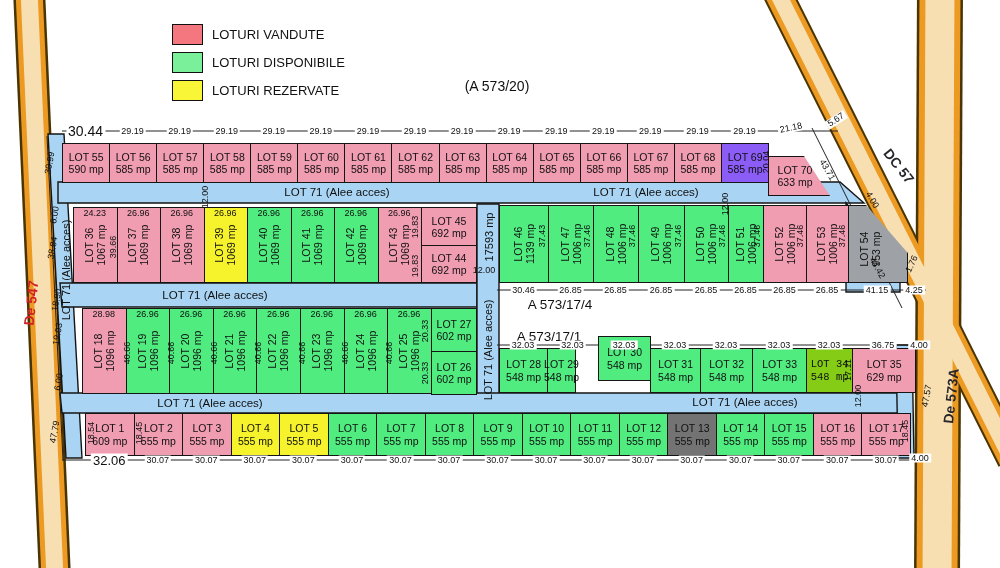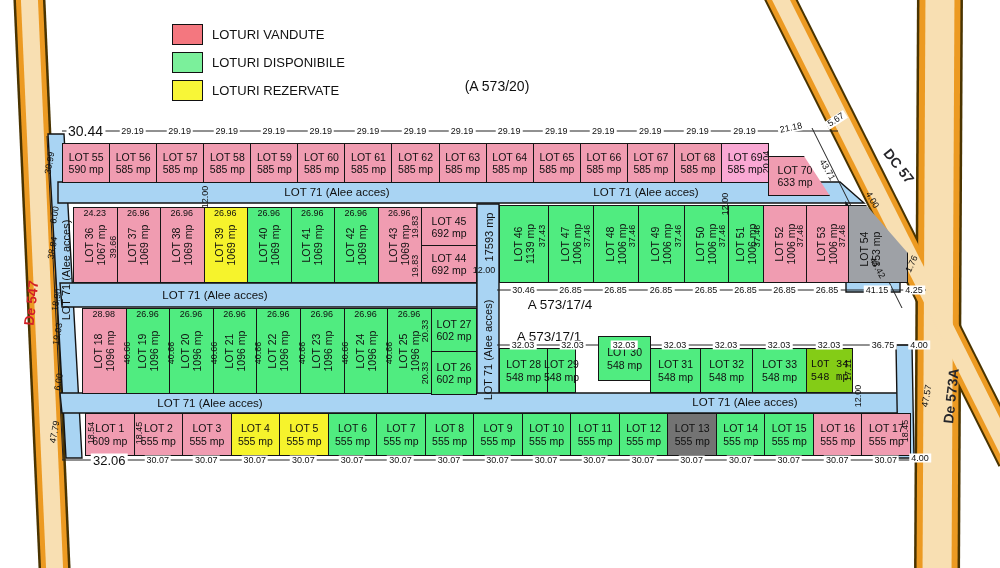--- a/index.html
+++ b/index.html
@@ -167,21 +167,21 @@
         <div>LOT 67</div>
         <div>585 mp</div>
       </div>
     </div>
     <div class="lot" style="left: 673.91px; top: 143px; width: 48.27px; height: 40px; background: rgb(240, 156, 177);">
       <div class="lot-inner">
         <div>LOT 68</div>
         <div>585 mp</div>
       </div>
     </div>
-    <div class="lot" style="left: 720.98px; top: 143px; width: 48.27px; height: 40px; background: #f9a8d4;">
+    <div class="lot" style="left: 720.98px; top: 143px; width: 48.27px; height: 40px; background: #8b5cf6;">
       <div class="lot-inner">
         <div>LOT 69</div>
         <div>585 mp</div>
       </div>
     </div>
     <div class="lot" style="left: 768px; top: 156px; width: 62px; height: 40px; background: rgb(240, 156, 177); clip-path: polygon(0px 0px, 58% 0px, 100% 100%, 0px 100%);">
       <div class="lot-inner" style="transform: translate(-4px, 0px);">
         <div>LOT 70</div>
         <div>633 mp</div>
       </div>
@@ -393,20 +393,26 @@
     <div class="lot" style="left: 752px; top: 348px; width: 55.2px; height: 45px; background: rgb(80, 236, 128);">
       <div class="lot-inner">
         <div>LOT 33</div>
         <div>548 mp</div>
       </div>
     </div>
     <div class="lot" style="left: 806px; top: 348px; width: 47.2px; height: 45px; background: #84cc16; font-family: Liberation Mono, monospace;">
       <div class="lot-inner">
         <div>LOT 34</div>
         <div>548 mp</div>
+      </div>
+    </div>
+    <div class="lot" style="left: 852px; top: 348px; width: 64.2px; height: 45px; background: rgb(240, 156, 177);">
+      <div class="lot-inner">
+        <div>LOT 35</div>
+        <div>629 mp</div>
       </div>
     </div>
     <div class="lot" style="left: 85px; top: 413px; width: 49.73px; height: 43px; background: rgb(240, 156, 177);">
       <div class="lot-inner">
         <div>LOT 1</div>
         <div>609 mp</div>
       </div>
     </div>
     <div class="lot" style="left: 133.53px; top: 413px; width: 49.73px; height: 43px; background: rgb(240, 156, 177);">
       <div class="lot-inner">

